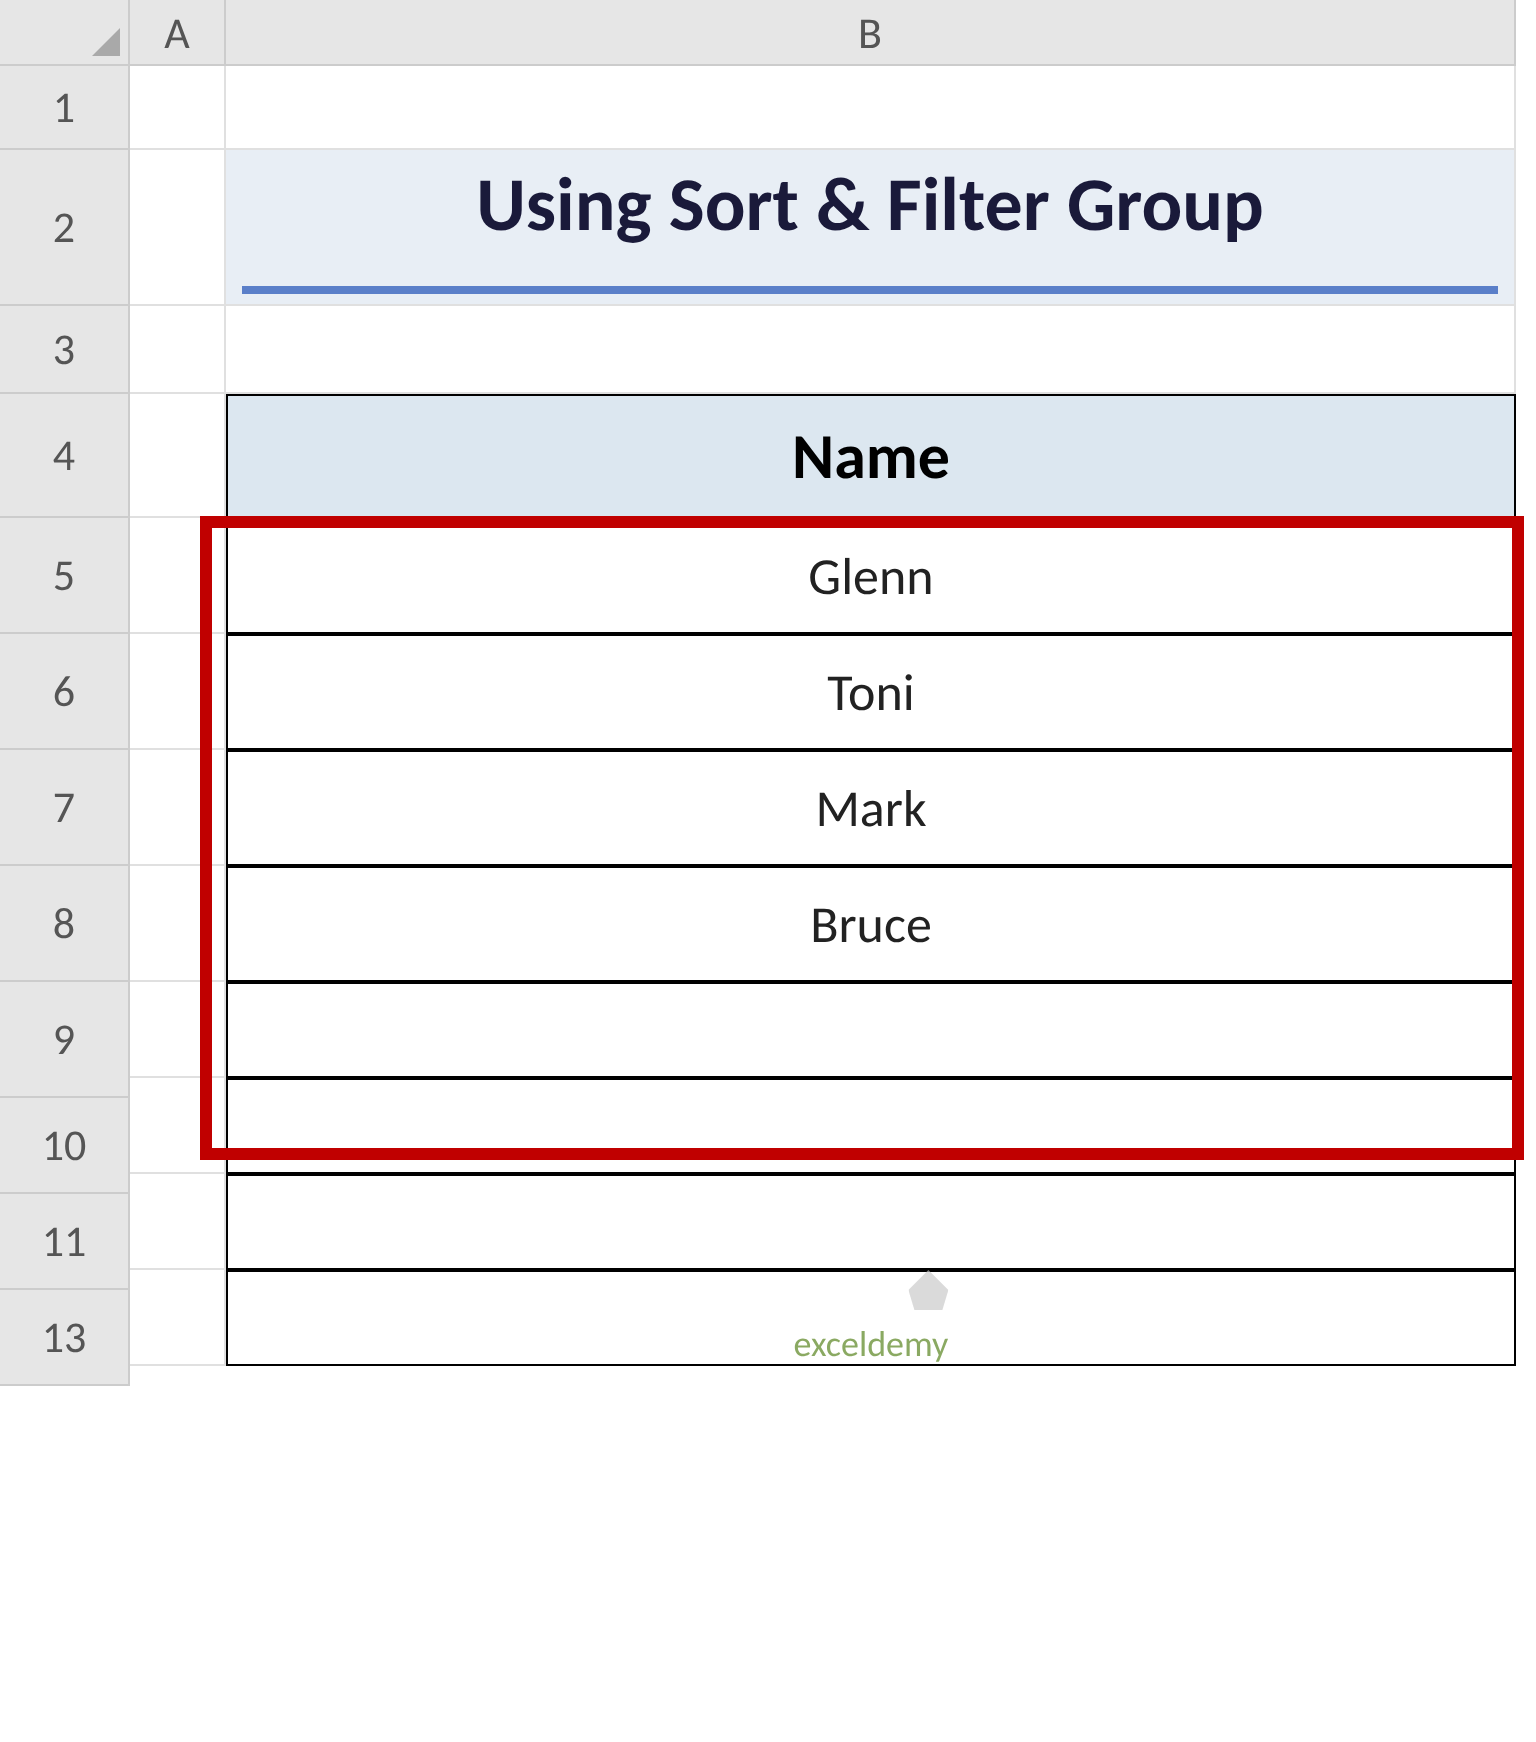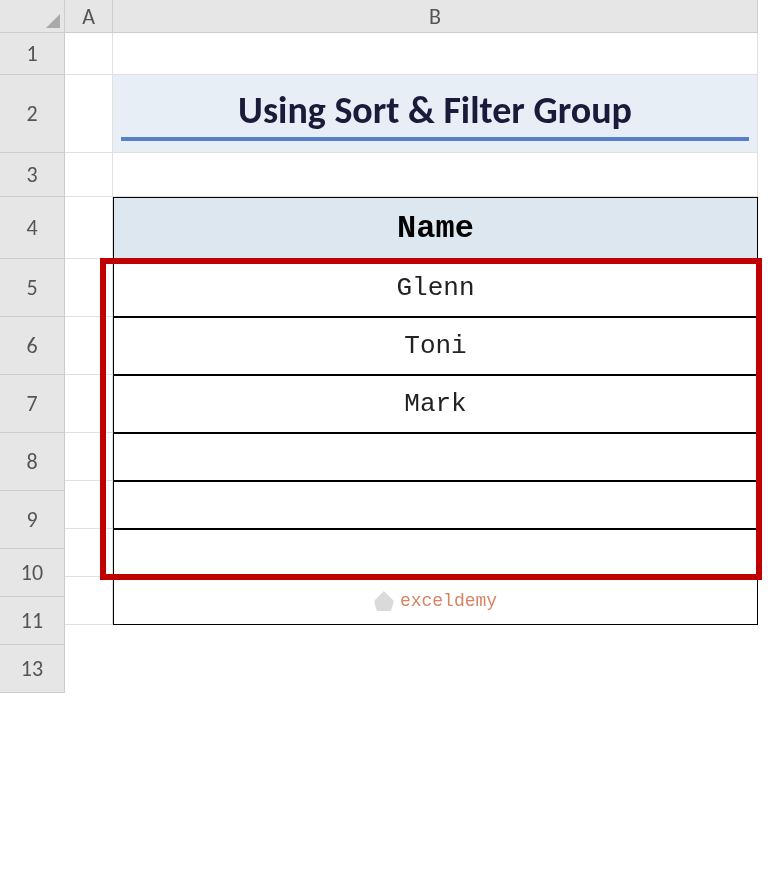--- a/index.html
+++ b/index.html
@@ -25,30 +25,30 @@
 .cB { width: 645px; display: flex; align-items: center; justify-content: center; position: relative; }
 
 .h42 { height: 42px; }
 .h78 { height: 78px; }
 .h44 { height: 44px; }
 .h62 { height: 62px; }
 .h58 { height: 58px; }
 .h48 { height: 48px; }
 
 .title-cell { background: #e8eef5; }
-.title-text { font-size: 38px; font-weight: bold; color: #1a1a3a; border-bottom: 4px solid #5a7fc9; padding-bottom: 4px; width: 100%; text-align: center; margin: 0 8px; }
+.title-text { font-size: 38px; font-weight: bold; color: #1a1a3a; border-bottom: 4px solid #5a7fc9; padding-bottom: 17px; width: 100%; text-align: center; margin: 0 8px; }
 
-.tablecell { border: 1px solid #000; font-family: Liberation Mono, monospace; }
+.tablecell { border: 1px solid #000; }
 .header-cell { background: #dce7f0; }
 .header-cell > span { font-size: 32px; font-weight: bold; color: #000; }
 .data-cell span { font-size: 26px; color: #222; text-align: right; }
 
 .highlight-box { position: absolute; border: 6px solid #c00000; pointer-events: none; }
 
-.watermark { position: absolute; left: 50%; transform: translateX(-50%); display: flex; align-items: flex-end; gap: 6px; color: #c2410c; font-size: 18px; opacity: 0.65; }
+.watermark { position: absolute; left: 50%; transform: translateX(-50%); display: flex; align-items: flex-end; gap: 6px; color: #4d7c0f; font-size: 18px; opacity: 0.65; flex-direction: column; }
 .watermark .logo { width: 20px; height: 20px; background: #c7c7c7; clip-path: polygon(50% 0, 100% 50%, 85% 100%, 15% 100%, 0 50%); }
 </style>
 </head>
 <body>
 
 <div class="sheet">
 
   <div class="corner"></div>
 
   <div class="colheads">
@@ -132,20 +132,26 @@
           <span>Toni</span>
         </div>
       </div>
     <div class="row">
         <div class="cell cA h58"></div>
         <div class="cell cB h58 tablecell data-cell">
           <span>Mark</span>
         </div>
       </div>
     <div class="row">
+        <div class="cell cA h58"></div>
+        <div class="cell cB h58 tablecell data-cell">
+          <span>Bruce</span>
+        </div>
+      </div>
+    <div class="row">
         <div class="cell cA h48"></div>
         <div class="cell cB h48 tablecell"></div>
       </div>
     <div class="row">
         <div class="cell cA h48"></div>
         <div class="cell cB h48 tablecell"></div>
       </div>
     <div class="row">
         <div class="cell cA h48"></div>
         <div class="cell cB h48 tablecell"></div>

